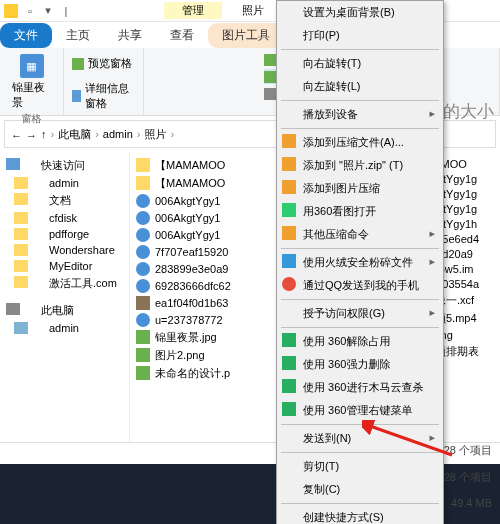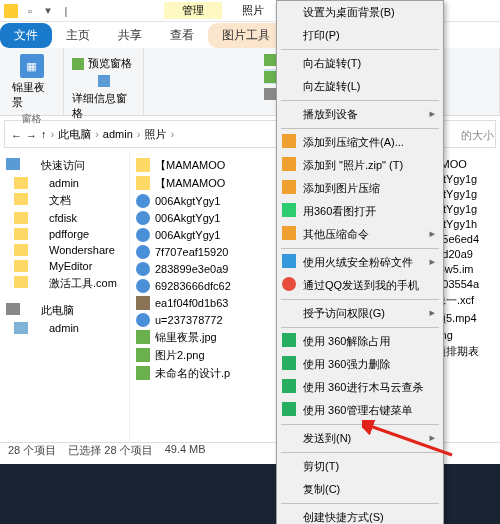--- a/index.html
+++ b/index.html
@@ -30,29 +30,29 @@
 .side-item .ficon{width:14px;height:12px;background:#ffd968;}
 .side-item .sficon{width:14px;height:12px;background:#5b9bd5;}
 .side-item .pcicon{width:14px;height:12px;background:#888;}
 .filecol{flex:1;padding:4px 0;overflow:hidden;}
 .frow{display:flex;align-items:center;gap:5px;padding:1.5px 6px;font-size:11px;white-space:nowrap;overflow:hidden;}
 .frow .fico{width:14px;height:14px;background:#ffd968;}
 .frow .eico{width:14px;height:14px;background:#4a90d9;border-radius:50%;}
 .frow .xico{width:14px;height:14px;background:#8b7355;}
 .frow .jico{width:14px;height:14px;background:#6ab04c;}
 .filecol2{width:82px;padding:4px 0;overflow:hidden;}
-.statusbar{height:22px;border-top:1px solid #ddd;display:flex;align-items:flex-start;padding:0 8px;gap:12px;font-size:11px;color:#444;}
+.statusbar{height:22px;border-top:1px solid #ddd;display:flex;align-items:flex-end;padding:0 8px;gap:12px;font-size:11px;color:#444;flex-direction:column;}
 .darkstrip{height:74px;background:#1a2332;}
 .ctxmenu{position:absolute;left:276px;top:0;width:168px;background:#f0f0f0;border:1px solid #a0a0a0;box-shadow:2px 2px 5px rgba(0,0,0,0.3);z-index:100;}
 .ctxitem{padding:4px 8px 4px 26px;font-size:11px;position:relative;cursor:pointer;display:flex;justify-content:space-between;}
 .ctxitem .arrow{color:#666;}
 .ctxitem .cicon{position:absolute;left:5px;top:3px;width:14px;height:14px;}
 .ctxsep{height:1px;background:#c0c0c0;margin:2px 4px;}
 .redarrow{position:absolute;left:362px;top:420px;z-index:200;pointer-events:none;}
-.hint{position:absolute;right:6px;top:128px;font-size:11px;color:#888;}
+.hint{position:absolute;right:6px;top:100px;font-size:17px;color:#888;}
 </style>
 </head>
 <body>
 
 <div class="titlebar">
   <span class="wicon"></span>
   <div class="qat">
     <span>▫</span>
     <span>▾</span>
     <span>|</span>
@@ -75,21 +75,21 @@
       <span class="ico">▦</span>
       <span>锦里夜景</span>
     </div>
     <span class="glabel">窗格</span>
   </div>
   <div class="rgroup" style="width:80px;align-items:flex-start;padding-top:8px;">
     <div style="display:flex;align-items:center;gap:4px;">
         <span class="tinyico"></span>
         <span>预览窗格</span>
       </div>
-    <div style="display:flex;align-items:center;gap:4px;margin-top:4px;flex-direction:column;">
+    <div style="display:flex;align-items:center;gap:4px;margin-top:4px;">
         <span class="tinyico" style="background:#5b9bd5;"></span>
         <span>详细信息窗格</span>
       </div>
   </div>
   <div class="rgroup" style="flex:1;">
     <div class="viewopts">
       <div>
           <span class="tinyico"></span>
           <span>超大图标</span>
         </div>

